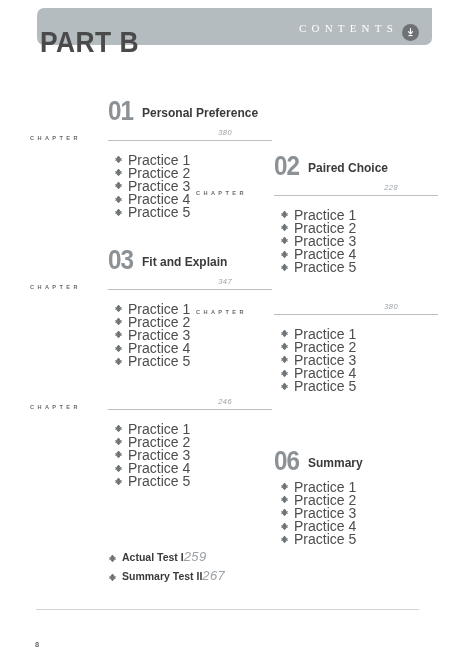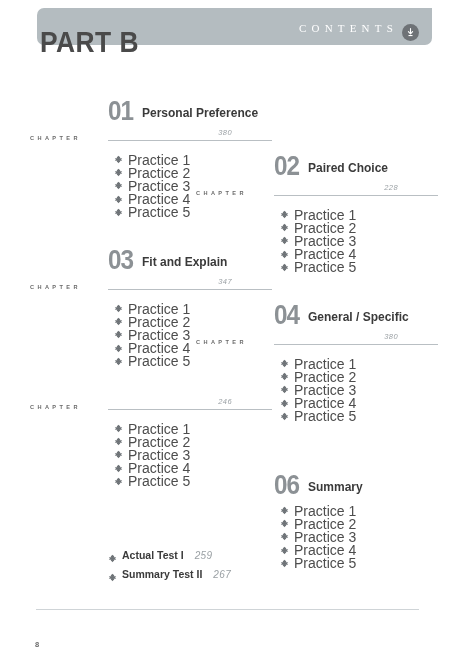--- a/index.html
+++ b/index.html
@@ -167,22 +167,21 @@
     align-self: center;
     margin-right: 5px;
   }
   .actual-label {
     font-size: 10.5px;
     font-weight: bold;
     color: #3a3a3a;
     white-space: nowrap;
   }
   .actual-page {
-    margin-left: 11px;
-    font-size: 10px;
+    font-size: 13px;
     font-style: italic;
     color: #9aa0a4;
     letter-spacing: 0.4px;
   }
 
   
   .footer-rule {
     position: absolute;
     left: 36px; top: 609px;
     width: 383px; height: 1px;
@@ -370,24 +369,20 @@
           <svg width="9" height="9" viewBox="0 0 9 9">
             <path d="M4.5 0.8 Q5.3 2 6.1 1.9 Q6.5 2.6 5.6 3.3 L8.2 3.3 Q7.2 4.1 7.2 4.5 Q7.2 4.9 8.2 5.7 L5.6 5.7 Q6.5 6.4 6.1 7.1 Q5.3 7 4.5 8.2 Q3.7 7 2.9 7.1 Q2.5 6.4 3.4 5.7 L0.8 5.7 Q1.8 4.9 1.8 4.5 Q1.8 4.1 0.8 3.3 L3.4 3.3 Q2.5 2.6 2.9 1.9 Q3.7 2 4.5 0.8 Z" fill="currentColor"></path>
           </svg>
         </span>
       <span>Practice 5</span>
     </li>
   </ul>
 </div>
 
 <div class="chapter right" style="top:296px;">
-  <div class="chap-head">
-    <span class="chap-num">04</span>
-    <span class="chap-title">General / Specific</span>
-  </div>
   <div class="chap-rule-row">
     <span class="chapter-label">CHAPTER</span>
     <span class="chap-page">380</span>
     <span class="chap-rule"></span>
   </div>
   <ul class="practice-list">
     <li class="practice-item">
       <span class="floret">
           <svg width="9" height="9" viewBox="0 0 9 9">
             <path d="M4.5 0.8 Q5.3 2 6.1 1.9 Q6.5 2.6 5.6 3.3 L8.2 3.3 Q7.2 4.1 7.2 4.5 Q7.2 4.9 8.2 5.7 L5.6 5.7 Q6.5 6.4 6.1 7.1 Q5.3 7 4.5 8.2 Q3.7 7 2.9 7.1 Q2.5 6.4 3.4 5.7 L0.8 5.7 Q1.8 4.9 1.8 4.5 Q1.8 4.1 0.8 3.3 L3.4 3.3 Q2.5 2.6 2.9 1.9 Q3.7 2 4.5 0.8 Z" fill="currentColor"></path>
@@ -473,21 +468,21 @@
       <span class="floret">
           <svg width="9" height="9" viewBox="0 0 9 9">
             <path d="M4.5 0.8 Q5.3 2 6.1 1.9 Q6.5 2.6 5.6 3.3 L8.2 3.3 Q7.2 4.1 7.2 4.5 Q7.2 4.9 8.2 5.7 L5.6 5.7 Q6.5 6.4 6.1 7.1 Q5.3 7 4.5 8.2 Q3.7 7 2.9 7.1 Q2.5 6.4 3.4 5.7 L0.8 5.7 Q1.8 4.9 1.8 4.5 Q1.8 4.1 0.8 3.3 L3.4 3.3 Q2.5 2.6 2.9 1.9 Q3.7 2 4.5 0.8 Z" fill="currentColor"></path>
           </svg>
         </span>
       <span>Practice 5</span>
     </li>
   </ul>
 </div>
 
-<div class="chapter right" style="top:466px;">
+<div class="chapter right" style="top:442px;">
   <div class="chap-head">
     <span class="chap-num">06</span>
     <span class="chap-title">Summary</span>
   </div>
   <ul class="practice-list">
     <li class="practice-item">
       <span class="floret">
           <svg width="9" height="9" viewBox="0 0 9 9">
             <path d="M4.5 0.8 Q5.3 2 6.1 1.9 Q6.5 2.6 5.6 3.3 L8.2 3.3 Q7.2 4.1 7.2 4.5 Q7.2 4.9 8.2 5.7 L5.6 5.7 Q6.5 6.4 6.1 7.1 Q5.3 7 4.5 8.2 Q3.7 7 2.9 7.1 Q2.5 6.4 3.4 5.7 L0.8 5.7 Q1.8 4.9 1.8 4.5 Q1.8 4.1 0.8 3.3 L3.4 3.3 Q2.5 2.6 2.9 1.9 Q3.7 2 4.5 0.8 Z" fill="currentColor"></path>
           </svg>

